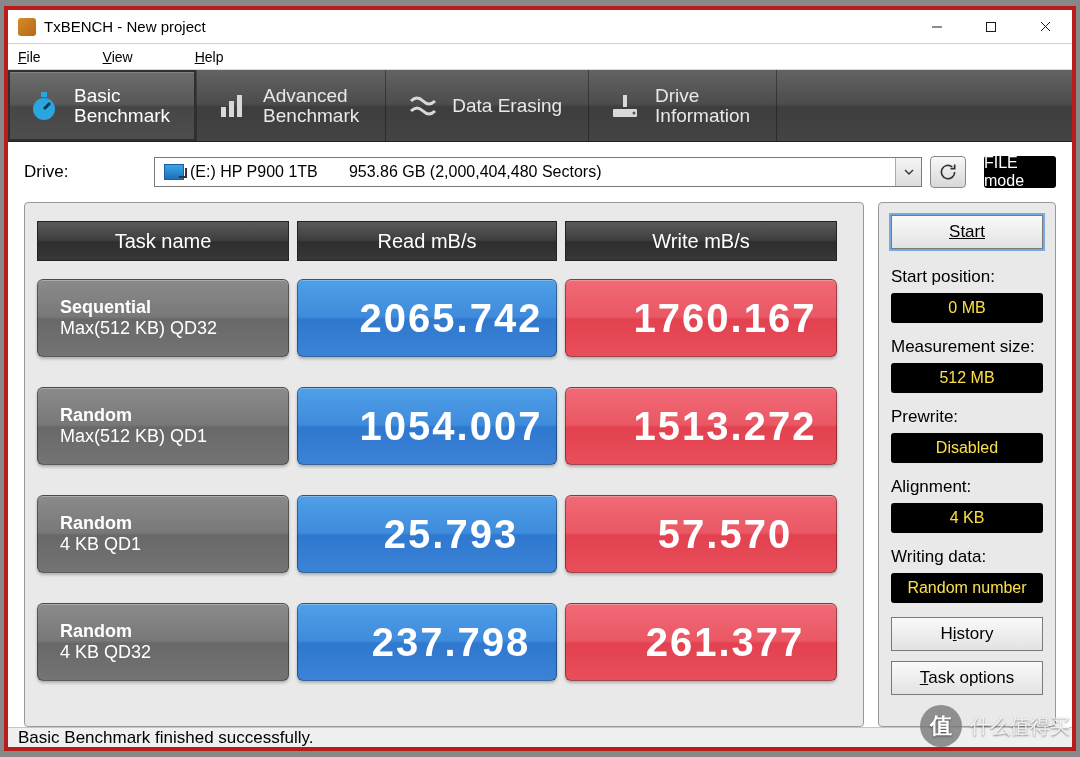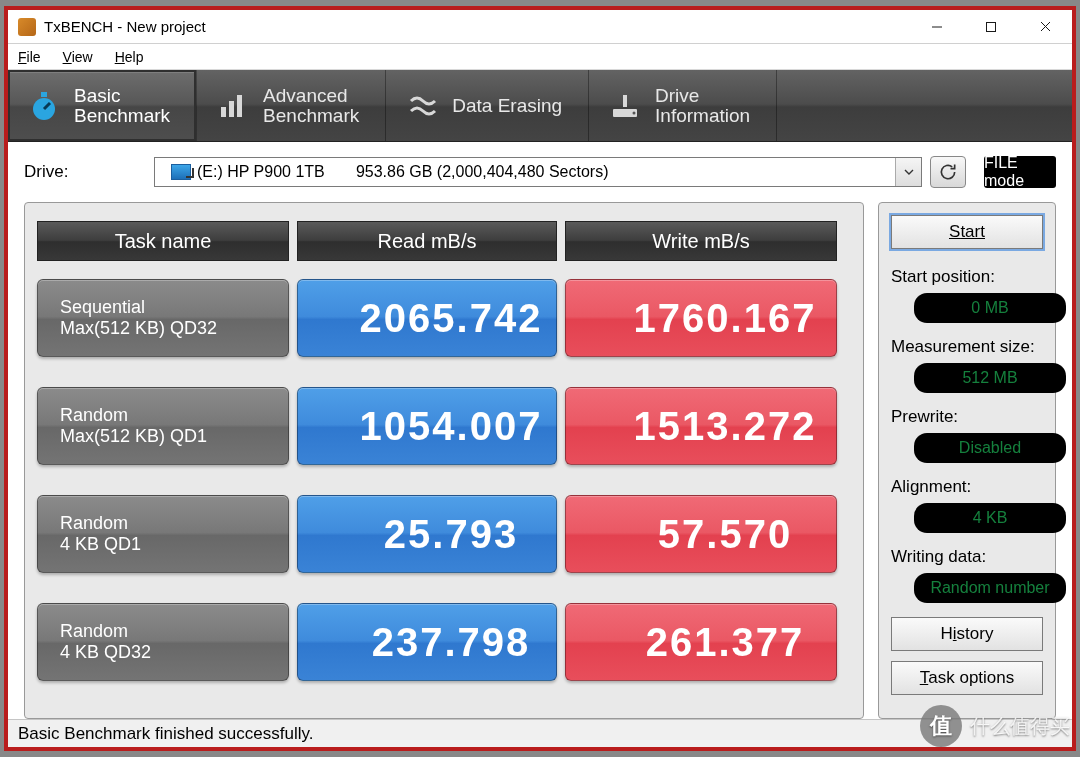--- a/index.html
+++ b/index.html
@@ -42,20 +42,21 @@
   .winbtn svg { stroke: #1a1a1a; stroke-width: 1; fill: none; }
   
   .menubar {
     height: 26px;
     background: #fff;
     display: flex; align-items: center;
     padding: 0 10px;
     border-bottom: 1px solid #d8d8d8;
     font-size: 14px;
     color: #000;
+    gap: 40px;
   }
   .menuitem { margin-right: 22px; }
   .menuitem u { text-decoration: underline; }
   
   .toolbar {
     height: 72px;
     background: linear-gradient(#636363,#4c4c4c 48%,#3d3d3d 52%,#444);
     display: flex;
     border-bottom: 1px solid #222;
   }
@@ -90,21 +91,21 @@
     display: flex; align-items: center;
     margin-bottom: 14px;
   }
   .drive-label { width: 130px; font-size: 17px; color: #000;}
   .drive-select {
     flex: 0 0 768px;
     height: 30px;
     border: 1px solid #7a7a7a;
     background: #fff;
     display: flex; align-items: center;
-    padding: 0 16px;
+    padding: 0 9px;
     font-size: 16px;
     position: relative;
   }
   .drive-select .dicon {
     width: 20px; height: 16px; margin-right: 6px;
     background: linear-gradient(#3da6e8,#1d6fb8);
     border: 1px solid #1b5e9e;
     position: relative;
   }
   .drive-select .dicon::after{
@@ -173,21 +174,21 @@
     border: 1px solid rgba(0,0,0,.35);
     box-shadow: inset 0 1px 0 rgba(255,255,255,.28), 0 2px 3px rgba(0,0,0,.25);
     padding-left: 48px;
   }
   .cell.task {
     flex: 0 0 252px;
     background: linear-gradient(#8b8b8b,#787878 48%,#686868 52%,#747474);
     color: #fff; font-size: 18px;
     padding: 0 22px;
   }
-  .cell.task .t1{font-weight:400;}
+  .cell.task .t1{font-weight:700;}
   .cell.task .t2{font-weight:400;}
   .cell.read {
     flex: 0 0 260px;
     background: linear-gradient(#4f9fe8,#3f8bdc 48%,#2f78cf 52%,#3a83d6);
     color:#fff; font-size: 40px; font-weight: 800;
     letter-spacing: 2px;
     font-family: "Arial Black", Arial, sans-serif;
     text-align:center;
     display:flex;align-items:center;justify-content:center;
   }
@@ -207,37 +208,36 @@
     border: 1px solid #7a7a7a;
     display:flex;align-items:center;justify-content:center;
     font-size: 17px;
     box-shadow: 0 0 0 2px #7aa9e2;
     margin-bottom: 18px;
   }
   .start-btn span{ text-decoration: underline; text-decoration-color:#000; }
   .setting-label { font-size: 17px; color:#000; margin: 6px 0 6px 0; }
   .blackbox {
     width: 100%; height: 30px;
-    background: #000; color: #15803d;
-    border-radius: 13px;
+    background: #000; color: #fde047;
+    border-radius: 3px;
     display:flex;align-items:center;justify-content:center;
     font-size: 16px;
     margin-bottom: 14px;
-    margin-left: 23px;
   }
   .side-btn {
     width: 100%; height: 34px;
     background: linear-gradient(#fafafa,#e2e2e2);
     border: 1px solid #7a7a7a;
     display:flex;align-items:center;justify-content:center;
     font-size: 17px;
     margin-bottom: 10px;
   }
   .statusbar {
-    height: 28px;
+    height: 20px;
     background: #f0f0f0;
     border-top: 1px solid #c5c5c5;
     display:flex;align-items:center;
     padding: 0 10px;
     font-size: 17px;
   }
   
   .watermark {
     position: absolute;
     right: 10px; bottom: 10px;

